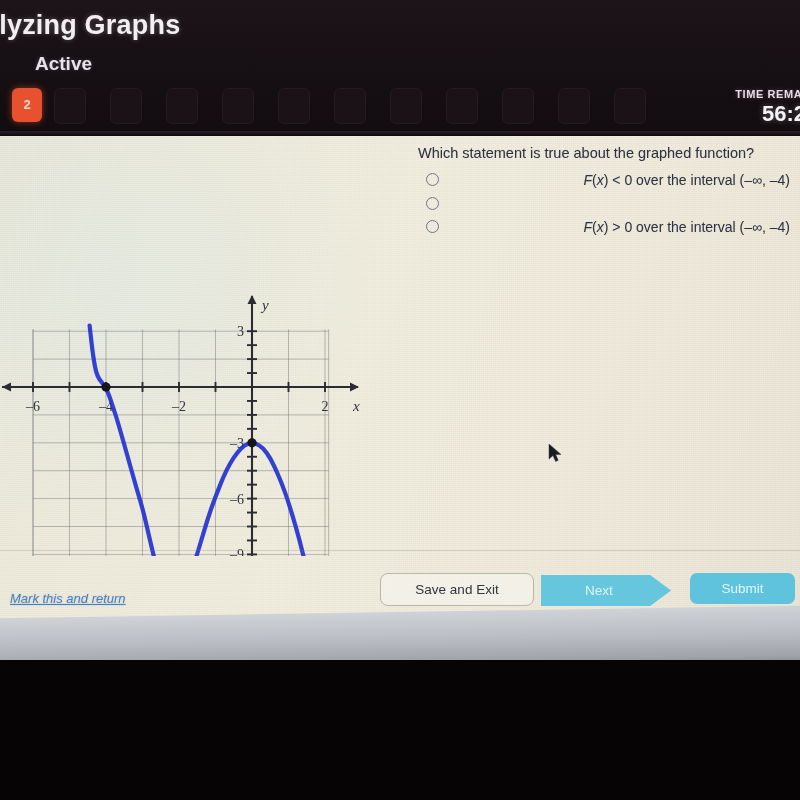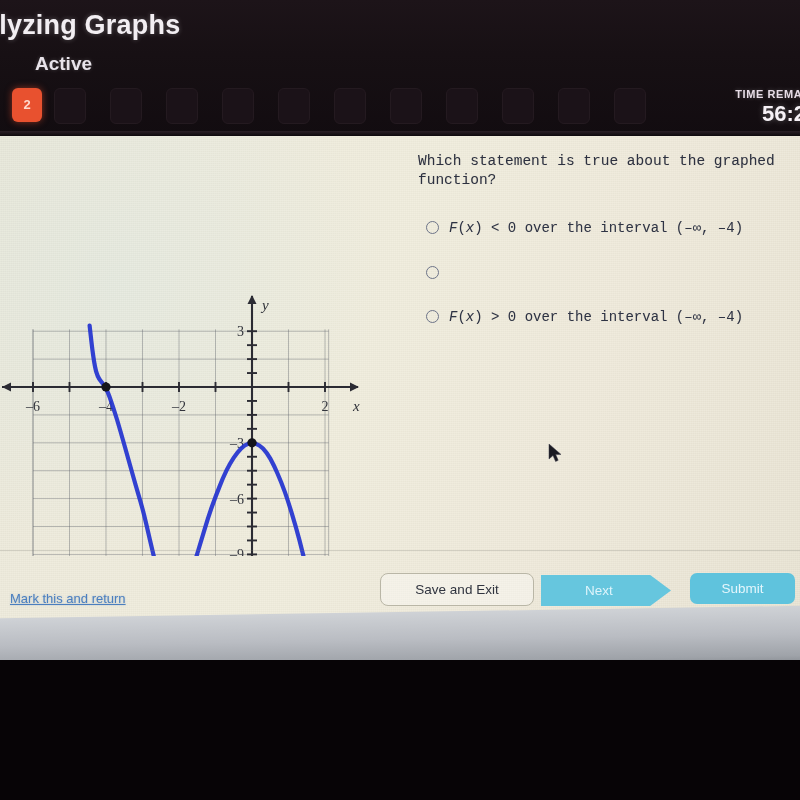--- a/index.html
+++ b/index.html
@@ -89,27 +89,27 @@
     position:absolute;left:0;top:0;width:380px;height:420px;
     background:radial-gradient(ellipse at 30% 35%,rgba(223,233,226,0.55),rgba(223,233,226,0) 70%);
     pointer-events:none;
   }
 
   
   #graph-area{position:absolute;left:0;top:0;width:400px;height:420px;}
   #graph-svg{position:absolute;left:0;top:0;}
 
   
-  #question-block{position:absolute;left:418px;top:16px;width:372px;font-family:Liberation Mono, monospace;}
+  #question-block{position:absolute;left:418px;top:8px;width:372px;}
   #question-text{
     font-size:14.5px;color:#2d3140;line-height:1.3;
     text-shadow:0 0 1px rgba(0,0,0,0.12);
   }
   .option-row{
-    display:flex;align-items:center;margin-top:30px;padding-left:8px;
+    display:flex;align-items:center;margin-top:9px;padding-left:8px;justify-content:space-between;
   }
   .radio{
     width:11px;height:11px;border-radius:50%;
     border:1.6px solid #6d7488;background:transparent;
     flex:0 0 auto;margin-right:10px;
   }
   .option-label{
     font-size:14px;color:#2e3344;white-space:nowrap;
     text-shadow:0 0 1px rgba(0,0,0,0.1);
   }
@@ -117,20 +117,21 @@
 
   
   #footer-divider{
     position:absolute;left:0;top:414px;width:800px;height:1px;
     background:rgba(120,120,110,0.25);
   }
   #mark-return{
     position:absolute;left:10px;top:455px;
     font-size:13px;color:#4b7fbf;text-decoration:underline;
     text-shadow:0 0 2px rgba(80,130,190,0.35);
+    font-style:italic;
   }
   #btn-row{position:absolute;left:380px;top:437px;width:412px;height:34px;}
   #save-exit{
     position:absolute;left:0;top:0;width:152px;height:31px;
     border:1px solid #b9b6a6;border-radius:8px;
     background:rgba(255,255,255,0.35);
     font-size:13.5px;color:#30343f;
     display:flex;align-items:center;justify-content:center;
   }
   #next-btn{

